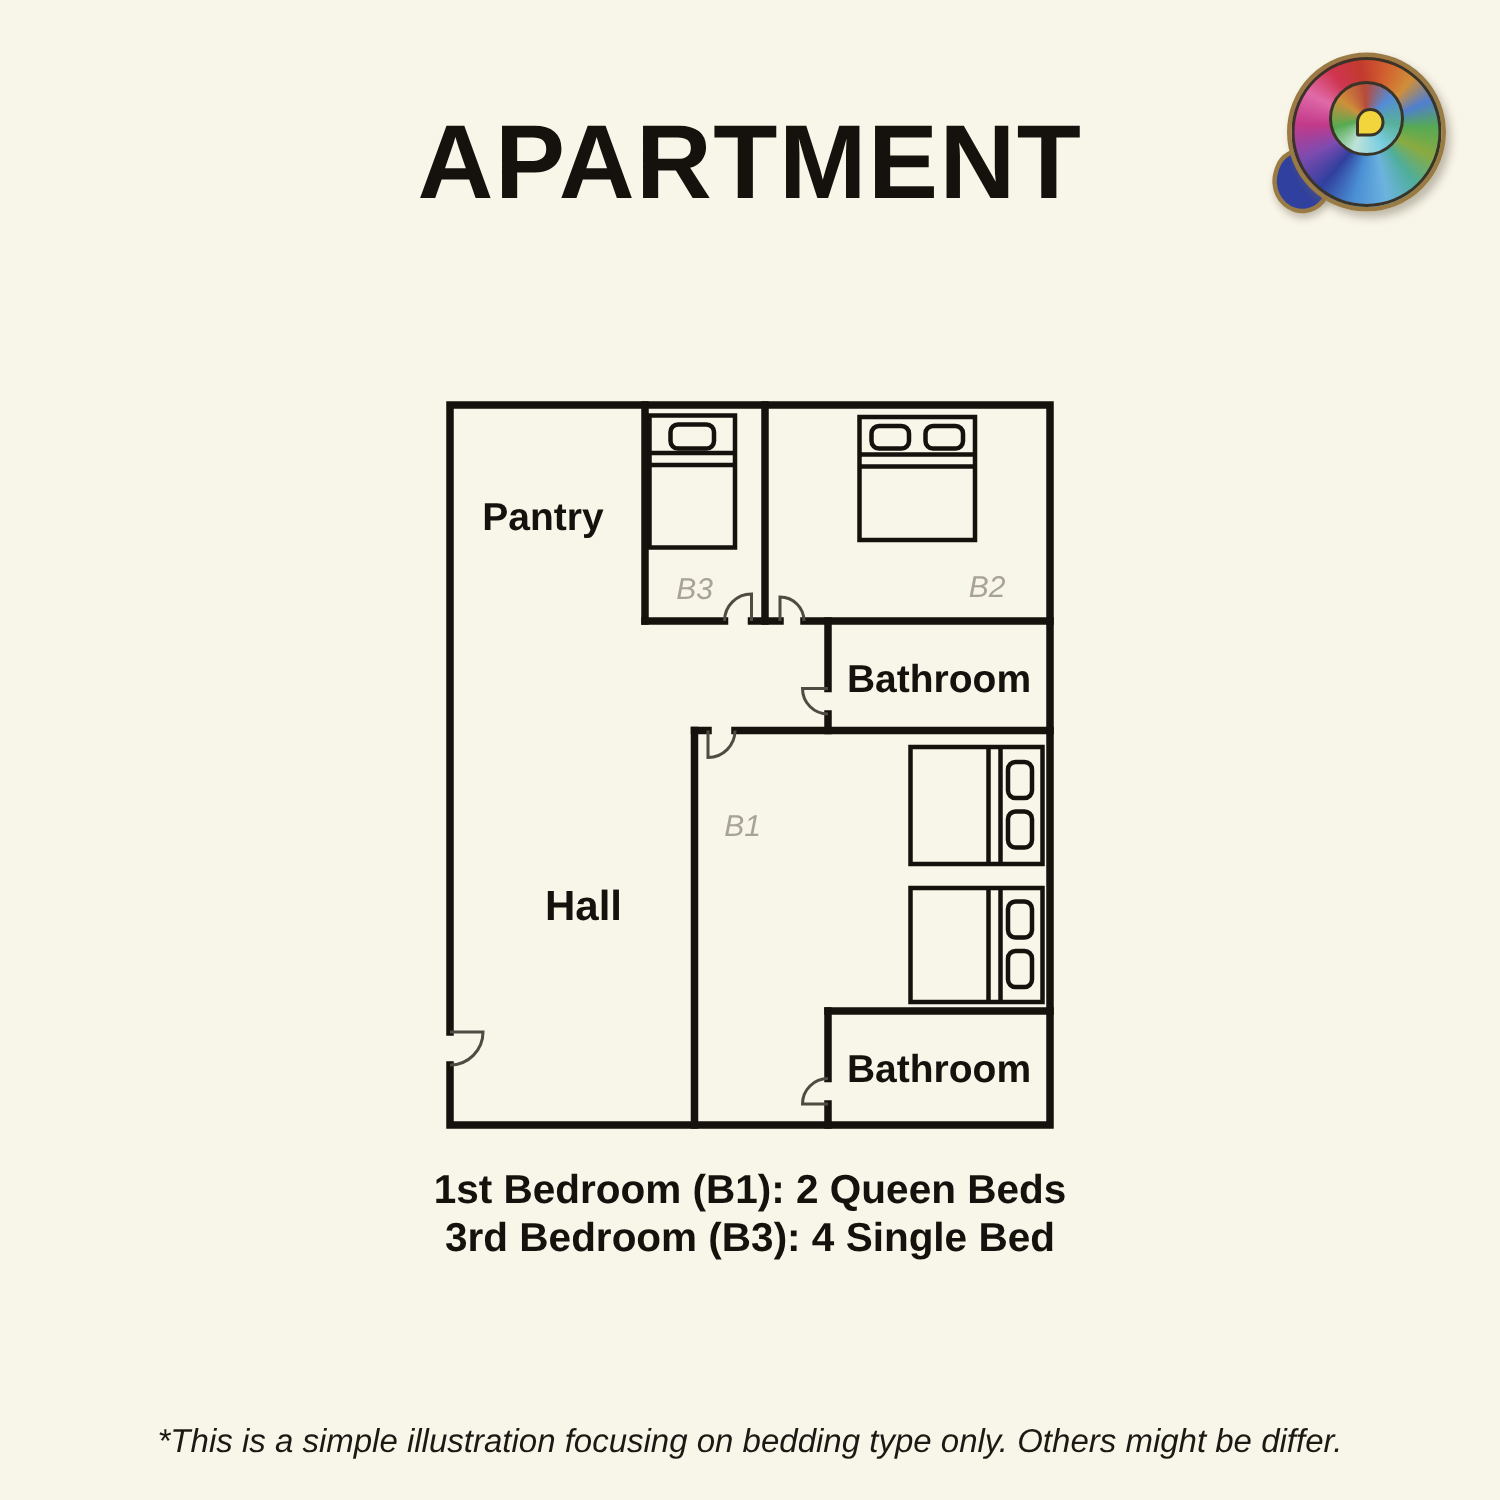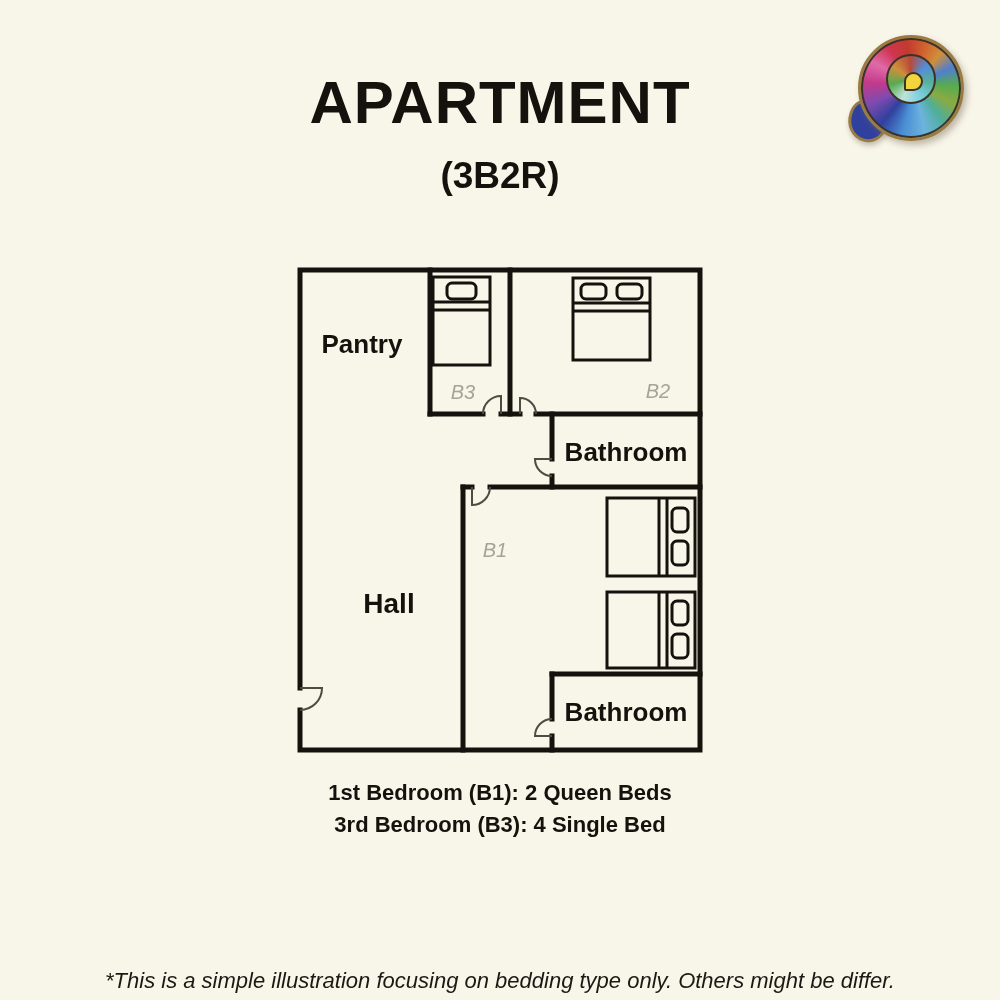--- a/index.html
+++ b/index.html
@@ -6,41 +6,40 @@
   .canvas {
     position:relative;
     width:1000px; height:1000px;
     background:#f8f5e9;
     font-family:"Liberation Sans", sans-serif;
     overflow:hidden;
   }
   .title {
     position:absolute; top:68px; left:0; width:100%;
     text-align:center;
-    font-size:60px; font-weight:bold; letter-spacing:1px;
+    font-size:70px; font-weight:bold; letter-spacing:1px;
     color:#15120e;
   }
   .subtitle {
     position:absolute; top:155px; left:0; width:100%;
     text-align:center;
     font-size:37px; font-weight:bold;
     color:#15120e;
   }
   .legend {
     position:absolute; top:777px; left:0; width:100%;
     text-align:center;
-    font-size:22px; font-weight:bold; line-height:32px;
+    font-size:27px; font-weight:bold; line-height:32px;
     color:#15120e;
   }
   .footnote {
     position:absolute; top:948px; left:0; width:100%;
     text-align:center;
     font-size:22px; font-style:italic;
     color:#1c1914;
-    margin-top:20px;
   }
   
   .plan { position:absolute; left:0; top:0; width:1000px; height:1000px; }
   .wall { stroke:#15120e; stroke-width:5; fill:none; stroke-linecap:square; }
   .door { stroke:#4f4b43; stroke-width:2; fill:none; }
   .bed  { stroke:#15120e; stroke-width:3; fill:none; }
   .room-label {
     font-family:"Liberation Sans", sans-serif;
     font-weight:bold; font-size:26px; fill:#15120e; text-anchor:middle;
   }
@@ -82,21 +81,20 @@
     background:#f2d43c;
     border:2px solid #3a3428;
   }
 </style>
 </head>
 <body>
 
 <div class="canvas">
 
   <div class="title">APARTMENT</div>
-  <div class="subtitle">(3B2R)</div>
 
   <div class="logo">
     <div class="logo-tail"></div>
     <div class="logo-shell"></div>
     <div class="logo-whorl"></div>
     <div class="logo-core"></div>
   </div>
 
   <svg class="plan" viewBox="0 0 1000 1000">
 

